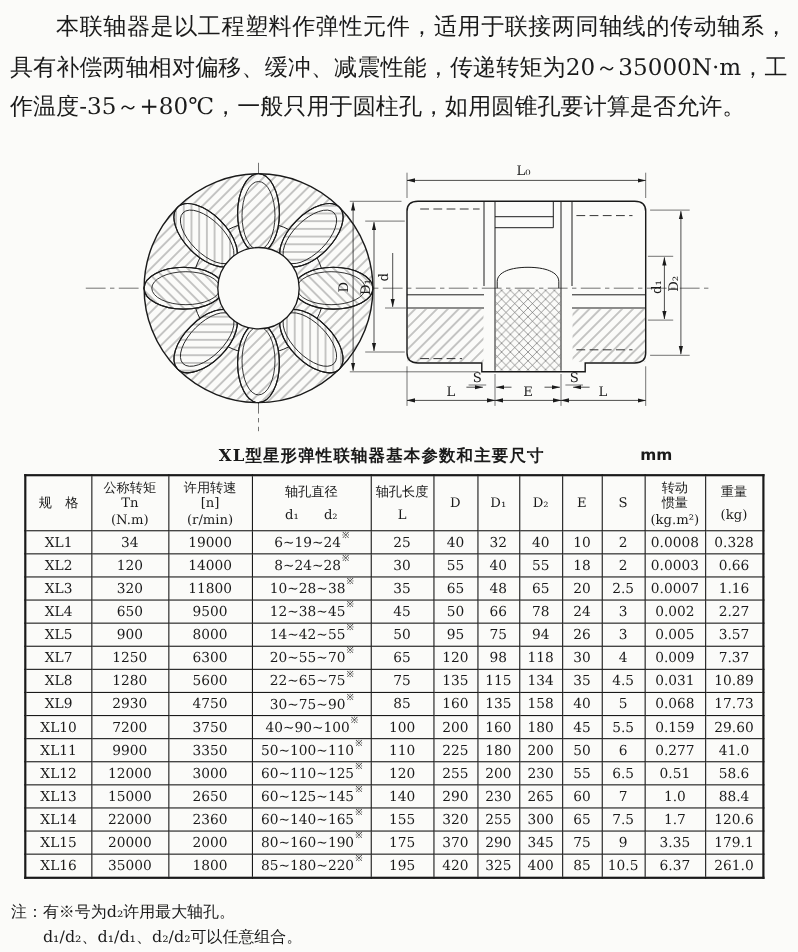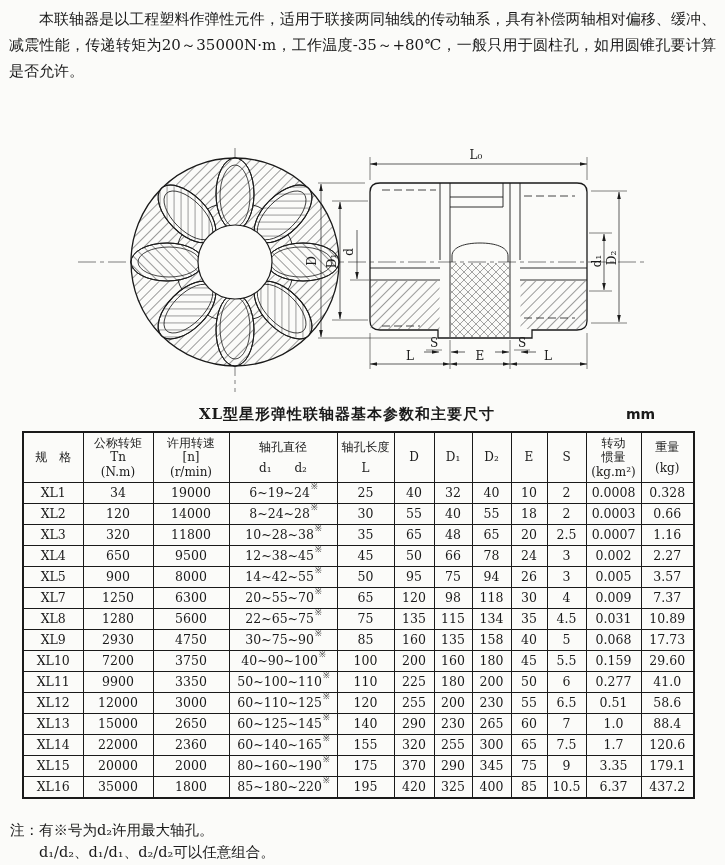--- a/index.html
+++ b/index.html
@@ -1,25 +1,25 @@
 <!DOCTYPE html>
 <html><head>
 <meta charset="utf-8">
 <style>
   html,body{margin:0;padding:0;}
   body{width:725px;height:865px;background:#fbfbf9;}
   .sheet{position:relative;width:725px;height:865px;overflow:hidden;
          font-family:"DejaVu Serif","Liberation Serif",serif;color:#1a1a1a;}
   .intro{position:absolute;top:6px;left:9px;width:707px;margin:0;
-         font-size:15px;line-height:1.74;text-align:justify;text-indent:2em;}
+         font-size:21px;line-height:1.74;text-align:justify;text-indent:2em;}
   svg.drawing{position:absolute;top:0;left:0;width:725px;height:865px;}
   .title-row{position:absolute;top:404px;left:0;width:694px;text-align:center;}
   .tbl-title{font-weight:bold;font-size:15px;letter-spacing:1px;}
   .unit{position:absolute;top:406px;left:582px;font-size:14px;font-weight:600;
-        font-family:"DejaVu Sans","Liberation Sans",sans-serif;margin-left:44px;}
+        font-family:"DejaVu Sans","Liberation Sans",sans-serif;}
   table.spec{position:absolute;top:431px;left:22px;width:671px;
              border-collapse:collapse;table-layout:fixed;
              border:2px solid #1a1a1a;font-size:12.5px;}
   .spec th,.spec td{border:1px solid #1a1a1a;text-align:center;padding:0;
                     font-weight:normal;line-height:1.18;overflow:hidden;}
   .spec thead th{height:49px;font-size:12px;vertical-align:middle;}
   .spec tbody td{height:20px;}
   .pre{white-space:pre;}
   .hline{display:block;}
   .gapb{margin-top:7px;}
@@ -441,21 +441,21 @@
           <td>35000</td>
           <td>1800</td>
           <td>85~180~220<sup class="star">※</sup></td>
           <td>195</td>
           <td>420</td>
           <td>325</td>
           <td>400</td>
           <td>85</td>
           <td>10.5</td>
           <td>6.37</td>
-          <td>437.2</td>
+          <td>261.0</td>
         </tr>
       </tbody>
   </table>
 
   <div class="notes">
     <div>注：有※号为d₂许用最大轴孔。</div>
     <div class="n2">d₁/d₂、d₁/d₁、d₂/d₂可以任意组合。</div>
   </div>
 
 </div>

